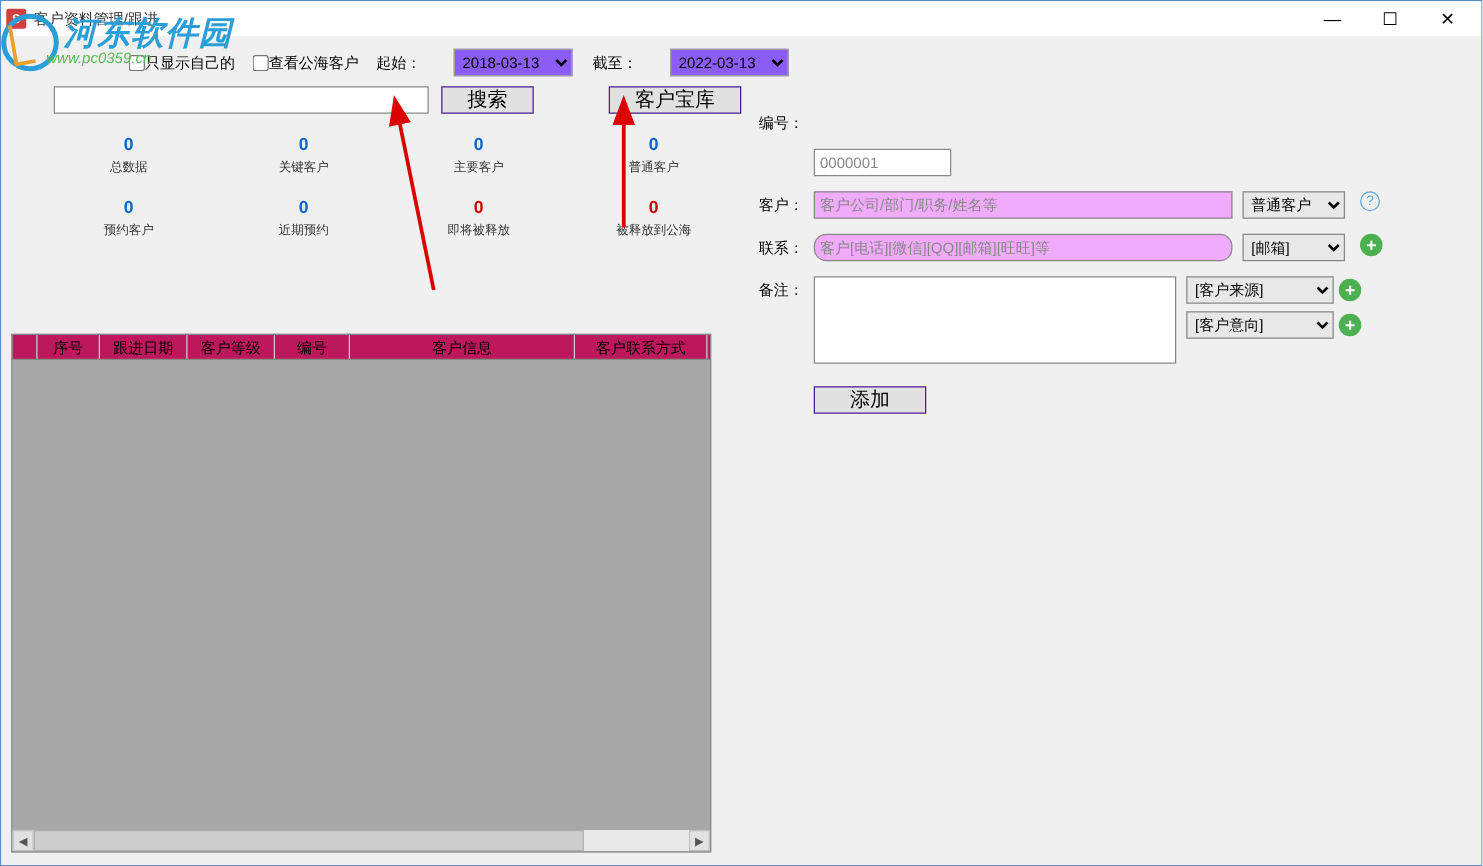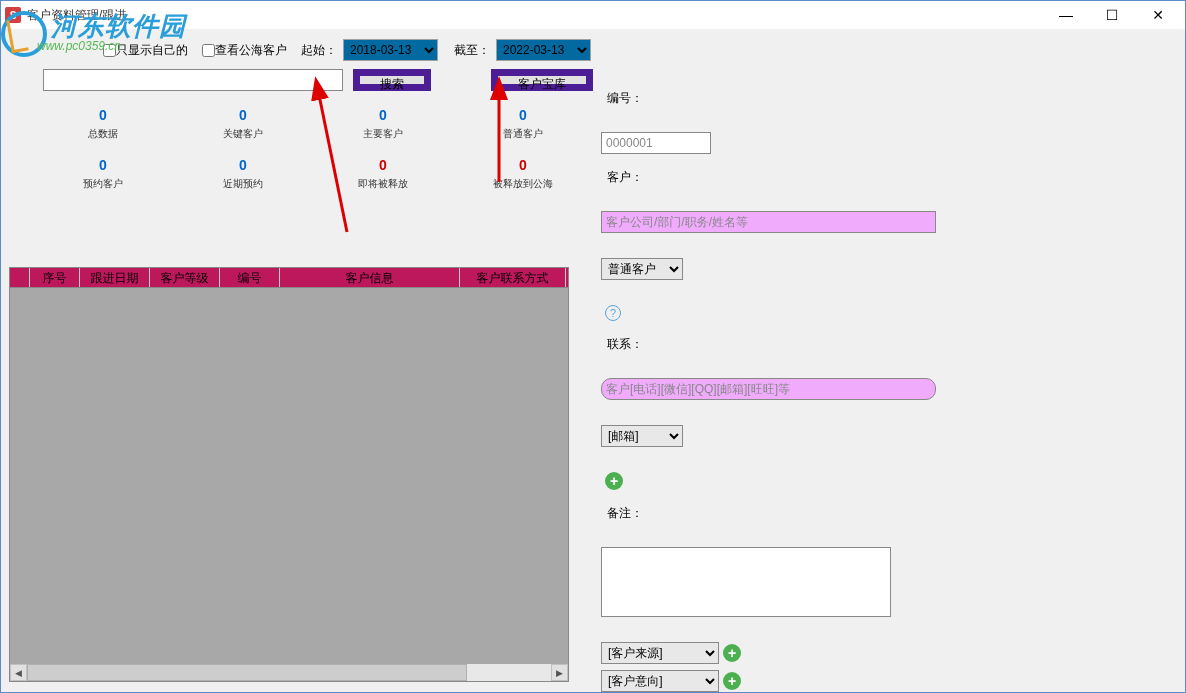--- a/index.html
+++ b/index.html
@@ -16,49 +16,49 @@
 .watermark .logo::before{content:""; position:absolute; top:4px;left:4px;width:14px;height:30px;border-left:3px solid #e8a030;border-bottom:3px solid #e8a030;transform:rotate(-10deg);}
 .watermark .txt1 { position:absolute; top:8px; left:50px; font-size:26px; font-weight:bold; color:#2a9ed8; font-style:italic; letter-spacing:1px;}
 .watermark .txt2 { position:absolute; top:38px; left:36px; font-size:12px; color:#58b858; font-style:italic;}
 
 .content { position: absolute; top: 28px; left: 0; right: 0; bottom: 0; background: #f0f0f0; padding: 10px 12px; }
 
 .toprow { display: flex; align-items: center; gap: 6px; margin-left: 90px; margin-bottom: 8px;}
 .checkbox { display: inline-flex; align-items: center; gap: 0; margin-right: 8px;}
 .checkbox input { width:13px; height:13px; }
 .lbl { font-size:12px; }
-.date-select { width:95px; height:22px; border:1px solid #a0a0a0; background:#0369a1; font-size:12px; padding:0 2px; margin-right:10px;}
+.date-select { width:95px; height:22px; border:1px solid #a0a0a0; background:#8b5cf6; font-size:12px; padding:0 2px; margin-right:10px;margin-left:20px;}
 
 .searchrow { display: flex; align-items: center; gap: 10px; margin-left: 30px; margin-bottom: 16px;}
 .search-input { width: 300px; height: 22px; border: 1px solid #888; background: #fff; padding: 0 4px; }
-.btn { height: 22px; padding: 0 20px; background: #e1e1e1; border: 7px solid #4c1d95; cursor: pointer; font-size:12px;}
+.btn { height: 22px; padding: 0 20px; background: #e1e1e1; border: 1px solid #4c1d95; cursor: pointer; font-size:16px;}
 
 .stats { width: 560px; margin-left: 20px; }
 .stats-row { display: flex; justify-content: space-around; text-align: center; margin-bottom: 16px;}
 .stat { width: 130px; }
 .stat-num { font-size: 14px; font-weight: bold; margin-bottom: 4px;}
 .stat-num.blue { color: #0066cc; }
 .stat-num.red { color: #cc0000; }
 .stat-lbl { font-size: 10px; color: #333; }
 
 .table-wrap { position: absolute; left: 8px; top: 238px; width: 560px; bottom: 10px; border: 1px solid #888; background: #a8a8a8; overflow:hidden;}
 .tbl-header { display: flex; background: #be185d; height: 20px; border-bottom: 1px solid #888;}
 .tbl-header .th { border-right: 1px solid #ccc; padding: 2px 4px; font-size:12px; text-align:center; overflow:hidden; white-space:nowrap;}
 .tbl-body { height: calc(100% - 20px - 17px); background:#a8a8a8;}
 .hscroll { position:absolute; bottom:0; left:0; right:0; height:17px; background:#f0f0f0; display:flex;}
 .hscroll .arrow{width:17px;height:17px;background:#e1e1e1;border:1px solid #c0c0c0;display:flex;align-items:center;justify-content:center;font-size:9px;color:#555;}
 .hscroll .track{flex:1;background:#e8e8e8;position:relative;}
 .hscroll .thumb{position:absolute;left:0;top:0;bottom:0;width:440px;background:#cdcdcd;border:1px solid #b0b0b0;}
 
 .form { position: absolute; left: 600px; top: 58px; right: 30px; }
-.form-row { display: flex; align-items: flex-start; margin-bottom: 12px; gap: 25px; flex-direction: column;}
+.form-row { display: flex; align-items: flex-start; margin-bottom: 12px; gap: 8px;}
 .form-lbl { width: 42px; text-align: right; padding-top: 3px; font-size:12px;}
 .txt-input { height: 22px; border: 1px solid #888; background: #f0abfc; padding: 0 4px; font-size:12px;}
 .txt-input::placeholder{color:#888;}
-.txt-input.ro { background:#fff; color:#888;}
+.txt-input.ro { background:#fff; color:#888;margin-top:32px;}
 .sel { height:22px; border:1px solid #888; background:#e8e8e8; font-size:12px; padding:0 2px;}
 .add-icon { width:18px;height:18px; border-radius:50%; background:#4caf50; color:#fff; display:inline-flex;align-items:center;justify-content:center; font-size:14px; font-weight:bold; cursor:pointer; margin-left:4px;}
 .help-icon { width:16px;height:16px;border-radius:50%;border:1px solid #5aa5dd;color:#5aa5dd;display:inline-flex;align-items:center;justify-content:center;font-size:11px;cursor:pointer;margin-left:4px;}
 textarea.remarks { width:290px; height:70px; border:1px solid #888; resize:none; font-size:12px; padding:2px;}
 
 .arrow-red { position:absolute; pointer-events:none; z-index:6;}
 .arrow-red svg { overflow:visible; }
 </style>
 </head>
 <body>

